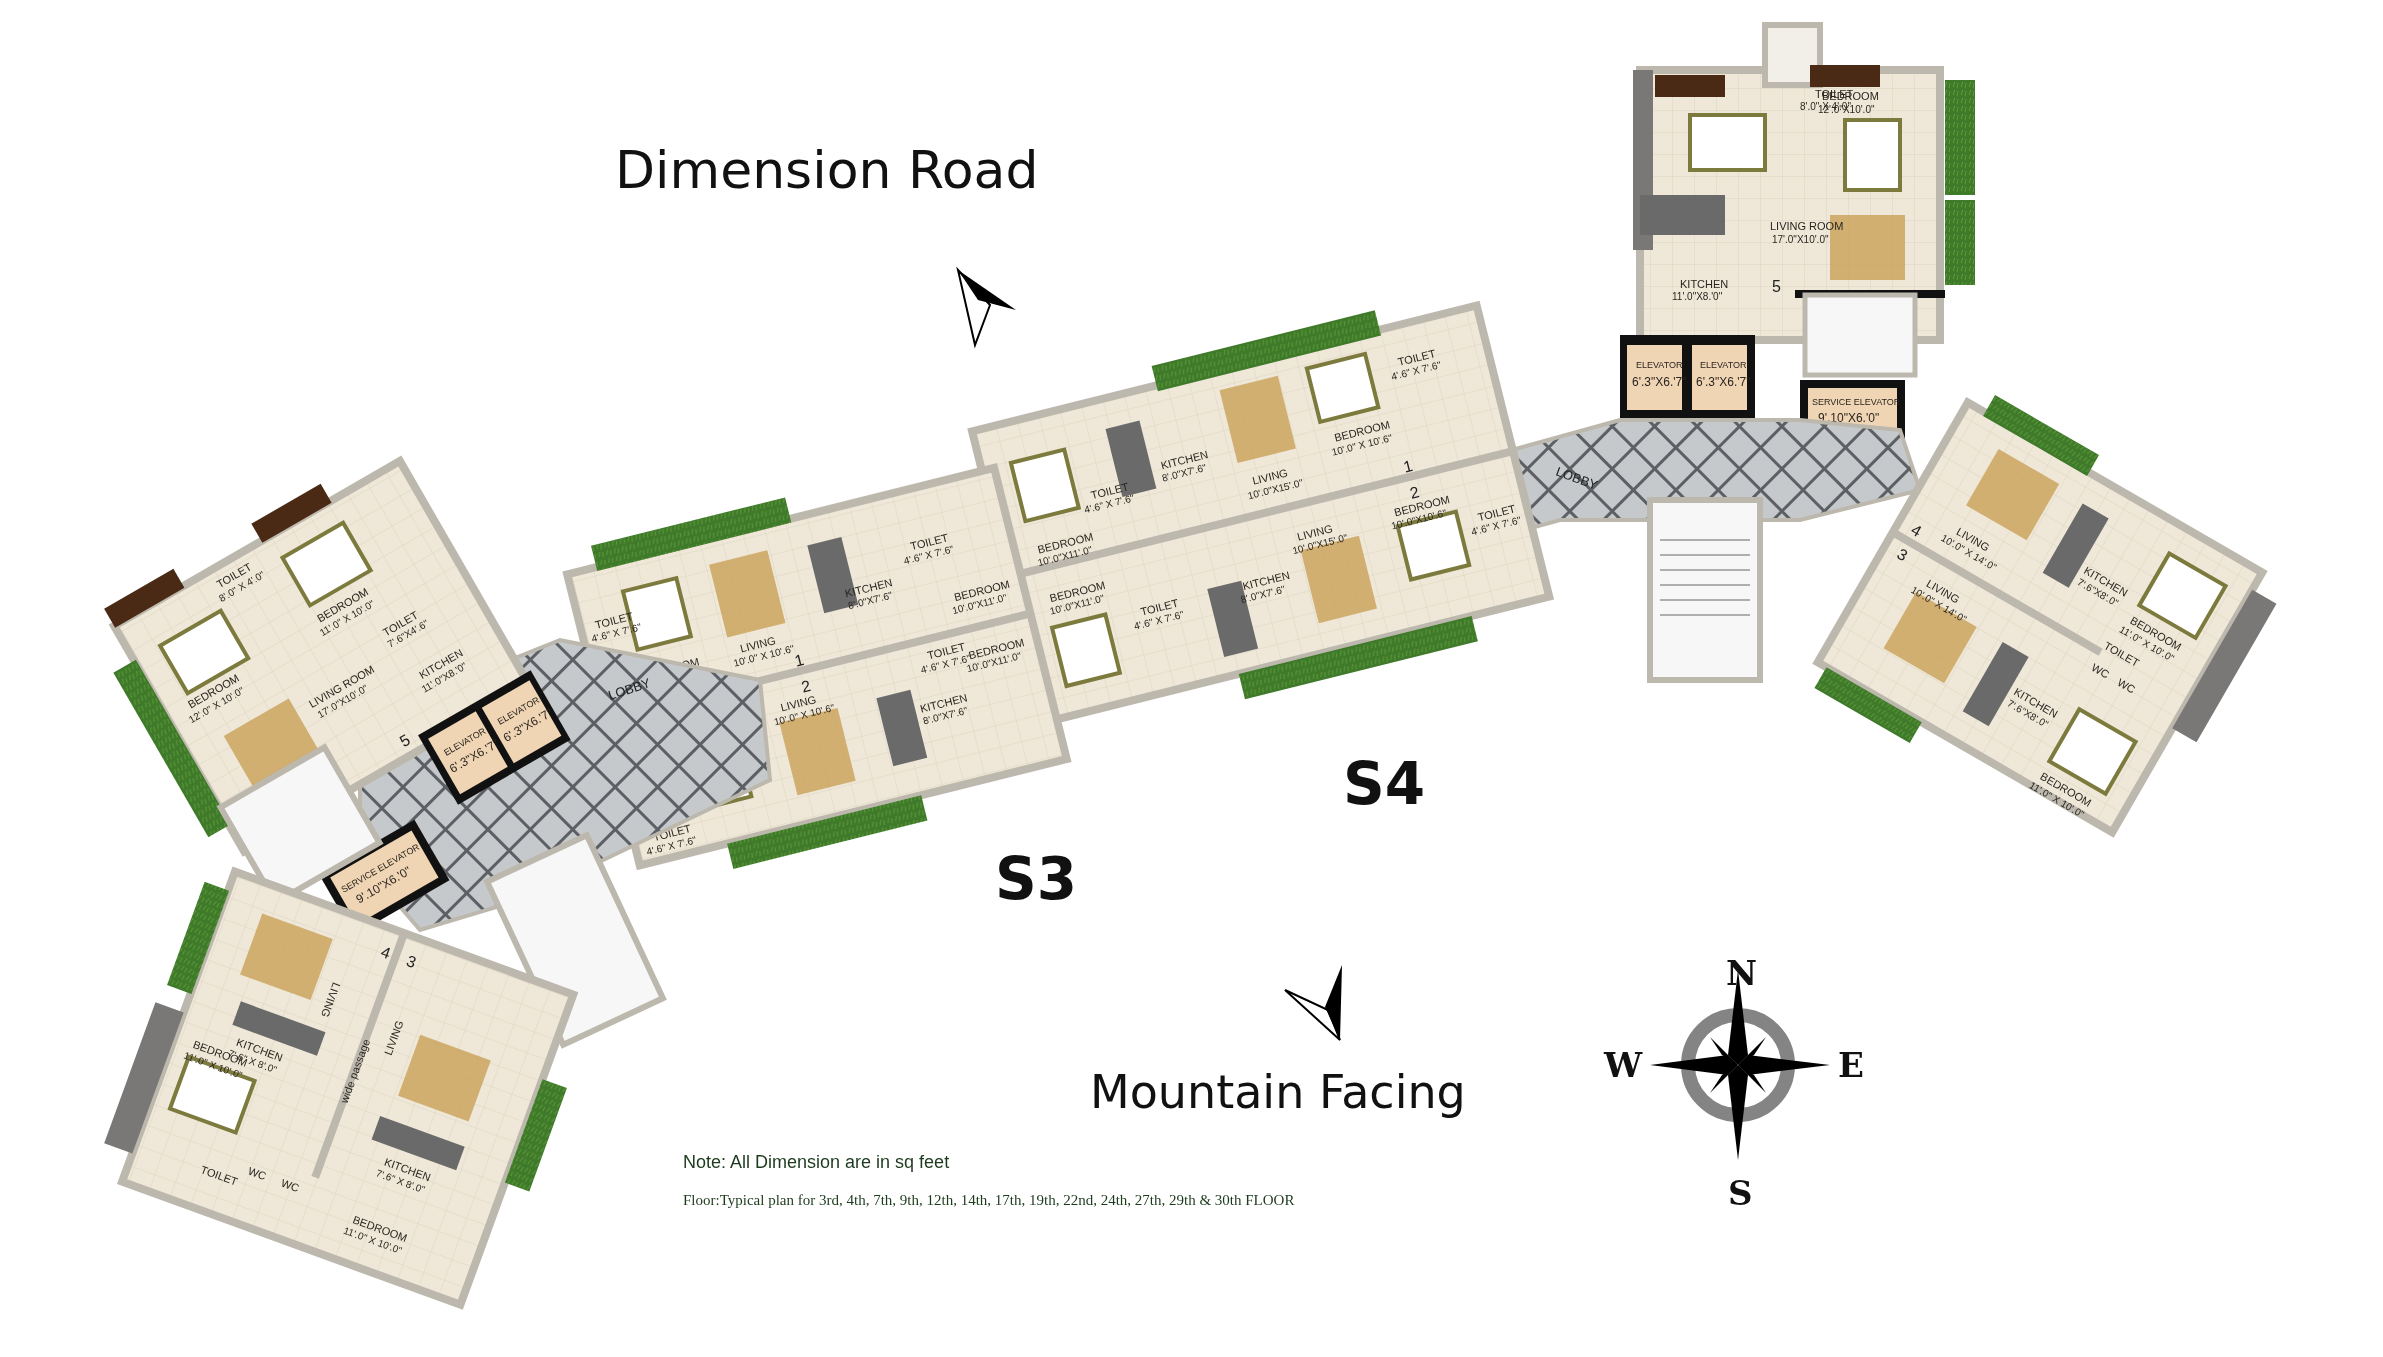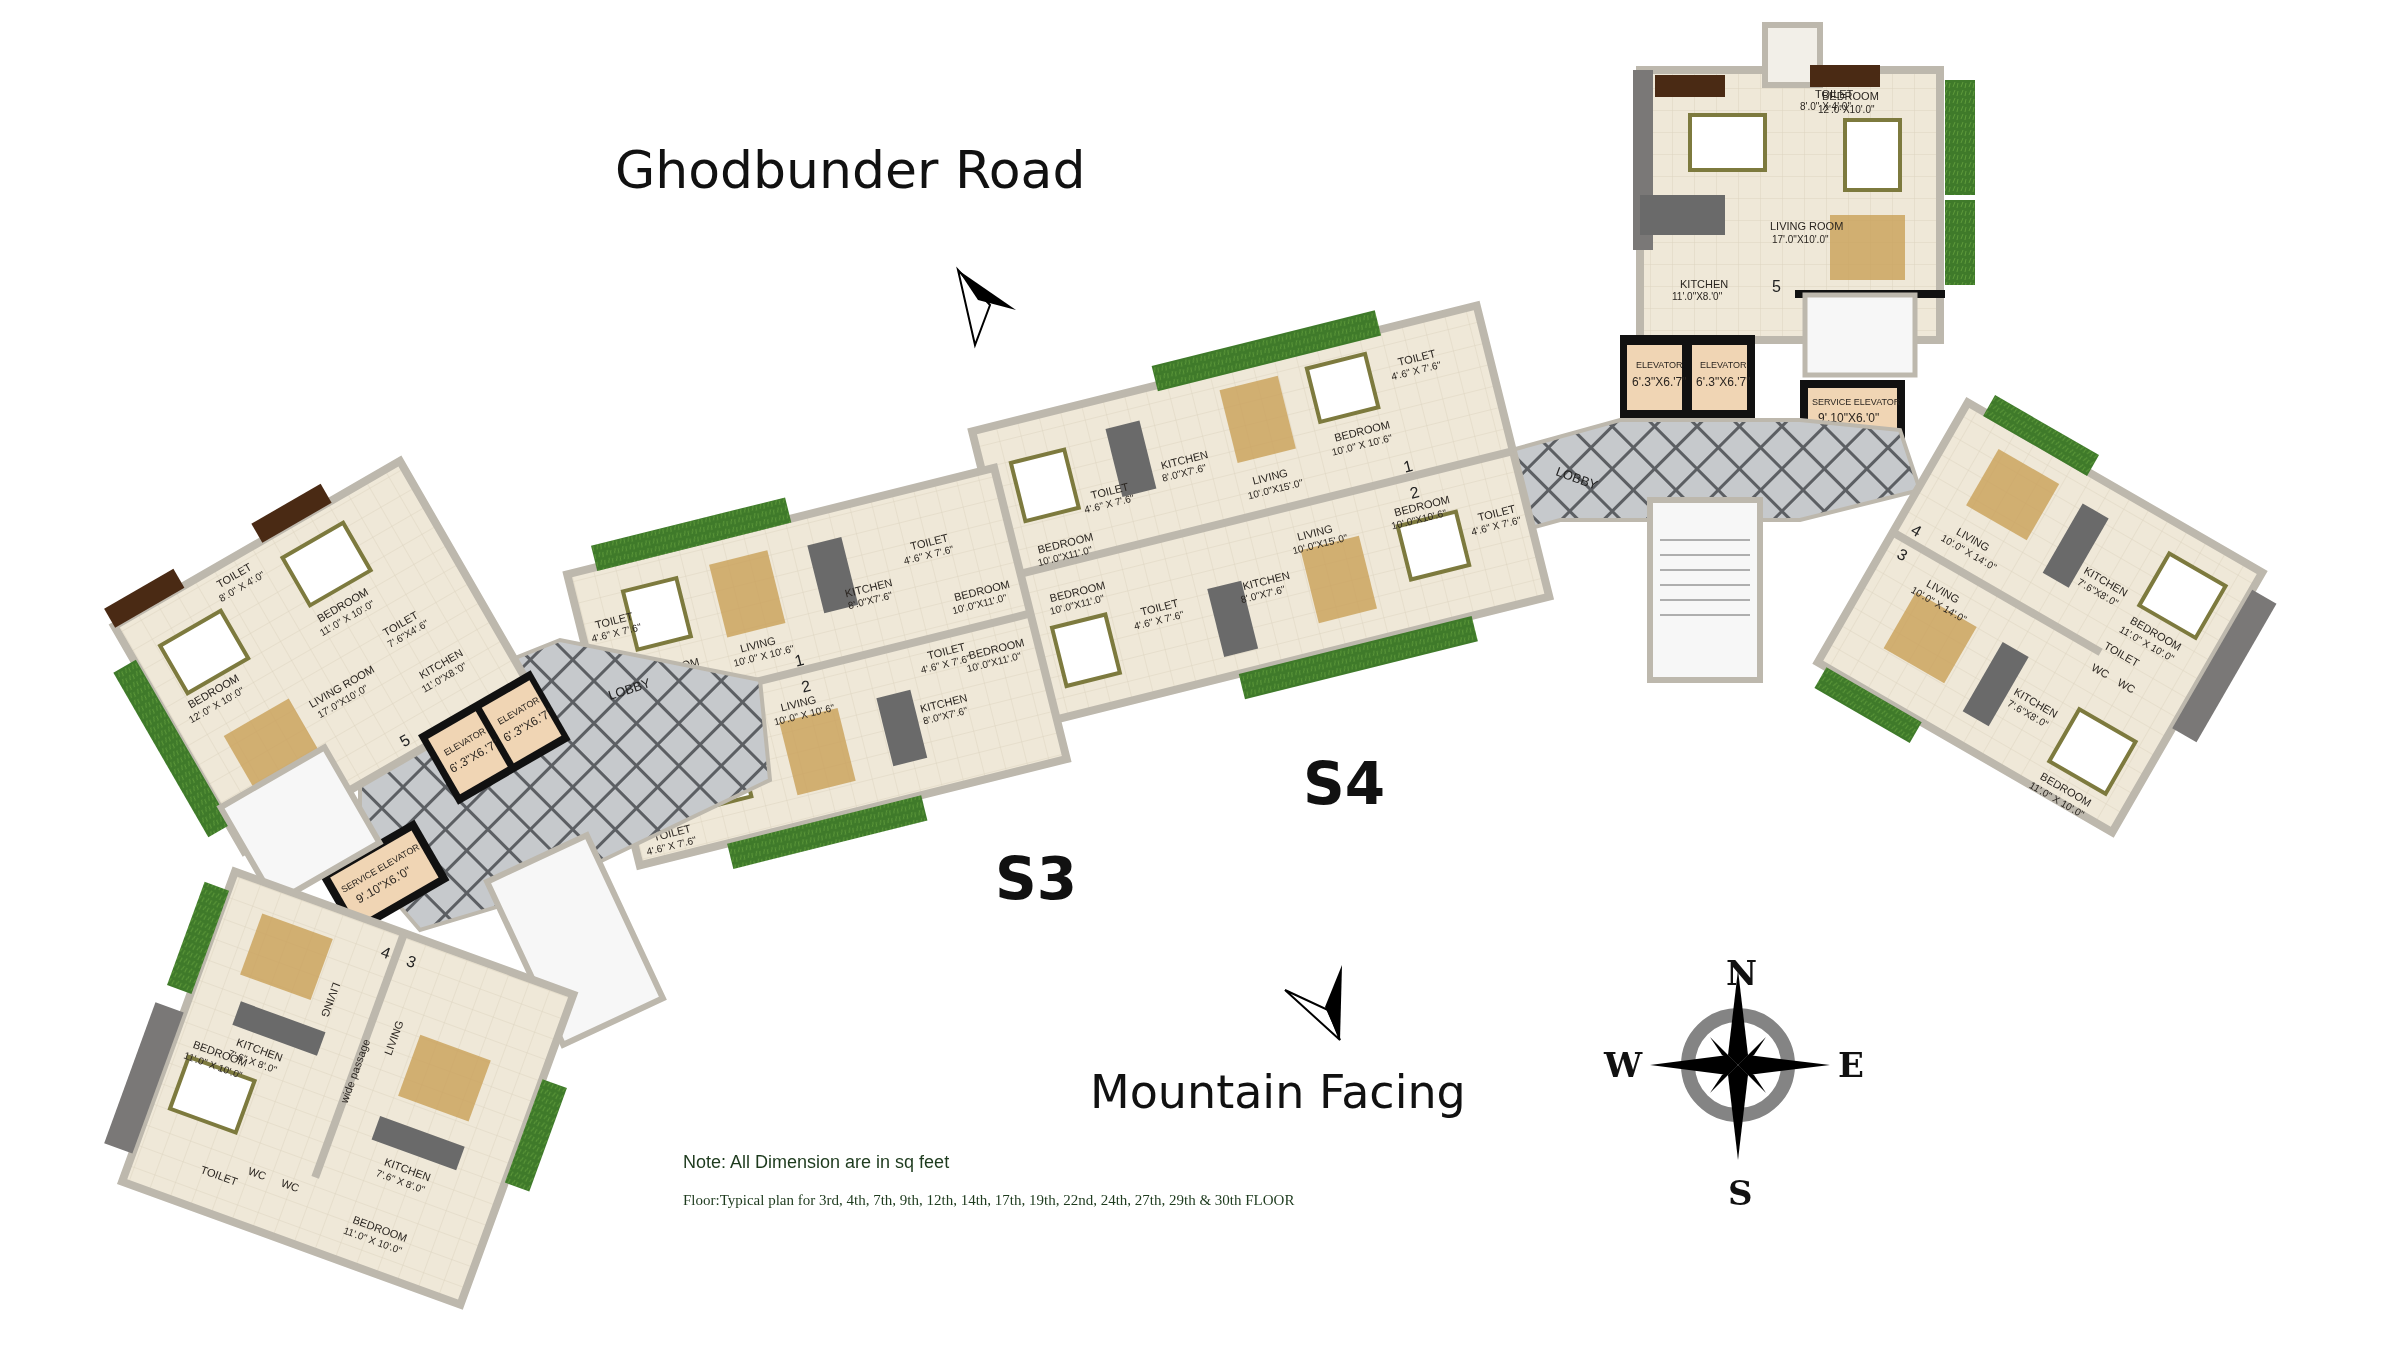--- a/index.html
+++ b/index.html
@@ -13,21 +13,21 @@
   svg text.room { font-family:"Liberation Sans", sans-serif; font-size:11px; fill:#2a2520; }
   svg text.dim { font-family:"Liberation Sans", sans-serif; font-size:10px; fill:#2a2520; }
   svg text.elev { font-family:"Liberation Sans", sans-serif; font-size:9px; fill:#2a2520; }
   svg text.elevd { font-family:"Liberation Sans", sans-serif; font-size:12px; fill:#2a2520; }
   svg text.num { font-family:"Liberation Sans", sans-serif; font-size:16px; fill:#222; }
   svg text.lobby { font-family:"Liberation Sans", sans-serif; font-size:13px; fill:#222; }
 </style>
 </head>
 <body>
 
-<div class="abs road-label" style="left:615px;top:140px;">Ghodbunder Road</div>
+<div class="abs road-label" style="left:615px;top:140px;">Dimension Road</div>
 <svg class="abs" style="left:950px;top:265px;" width="80" height="90">
   <polygon points="8,5 40,40 25,80" fill="#fff" stroke="#000" stroke-width="2"></polygon>
   <polygon points="8,5 66,45 28,35" fill="#000"></polygon>
 </svg>
 
 <svg class="abs" style="left:0;top:0;" width="2383" height="1357">
   <defs>
     <pattern id="tile" width="22" height="22" patternUnits="userSpaceOnUse">
       <rect width="22" height="22" fill="#efe8d8"></rect>
       <path d="M22 0 L0 0 0 22" fill="none" stroke="#ddd4c0" stroke-width="1"></path>
@@ -274,21 +274,21 @@
     <text class="dim" x="2125" y="773">11'.0" X 10'.0"</text>
     <text class="room" x="2120" y="615">TOILET</text>
     <text class="room" x="2120" y="640">WC</text>
     <text class="room" x="2150" y="640">WC</text>
     <text class="num" x="1895" y="612">4</text>
     <text class="num" x="1895" y="640">3</text>
   </g>
 </svg>
 
 <div class="abs wing-label" style="left:995px;top:845px;">S3</div>
-<div class="abs wing-label" style="left:1303px;top:750px;">S4</div>
+<div class="abs wing-label" style="left:1343px;top:750px;">S4</div>
 
 <svg class="abs" style="left:1280px;top:960px;" width="80" height="90">
   <polygon points="5,30 60,80 48,50" fill="#fff" stroke="#000" stroke-width="2"></polygon>
   <polygon points="62,5 60,80 45,47" fill="#000"></polygon>
 </svg>
 <div class="abs road-label" style="left:1090px;top:1065px;font-size:46px;">Mountain Facing</div>
 
 <div class="abs note-title" style="left:683px;top:1152px;">Note: All Dimension are in sq feet</div>
 <div class="abs note-body" style="left:683px;top:1190px;">Floor:Typical plan for 3rd, 4th, 7th, 9th, 12th, 14th, 17th, 19th, 22nd, 24th, 27th, 29th &amp; 30th FLOOR</div>
 

